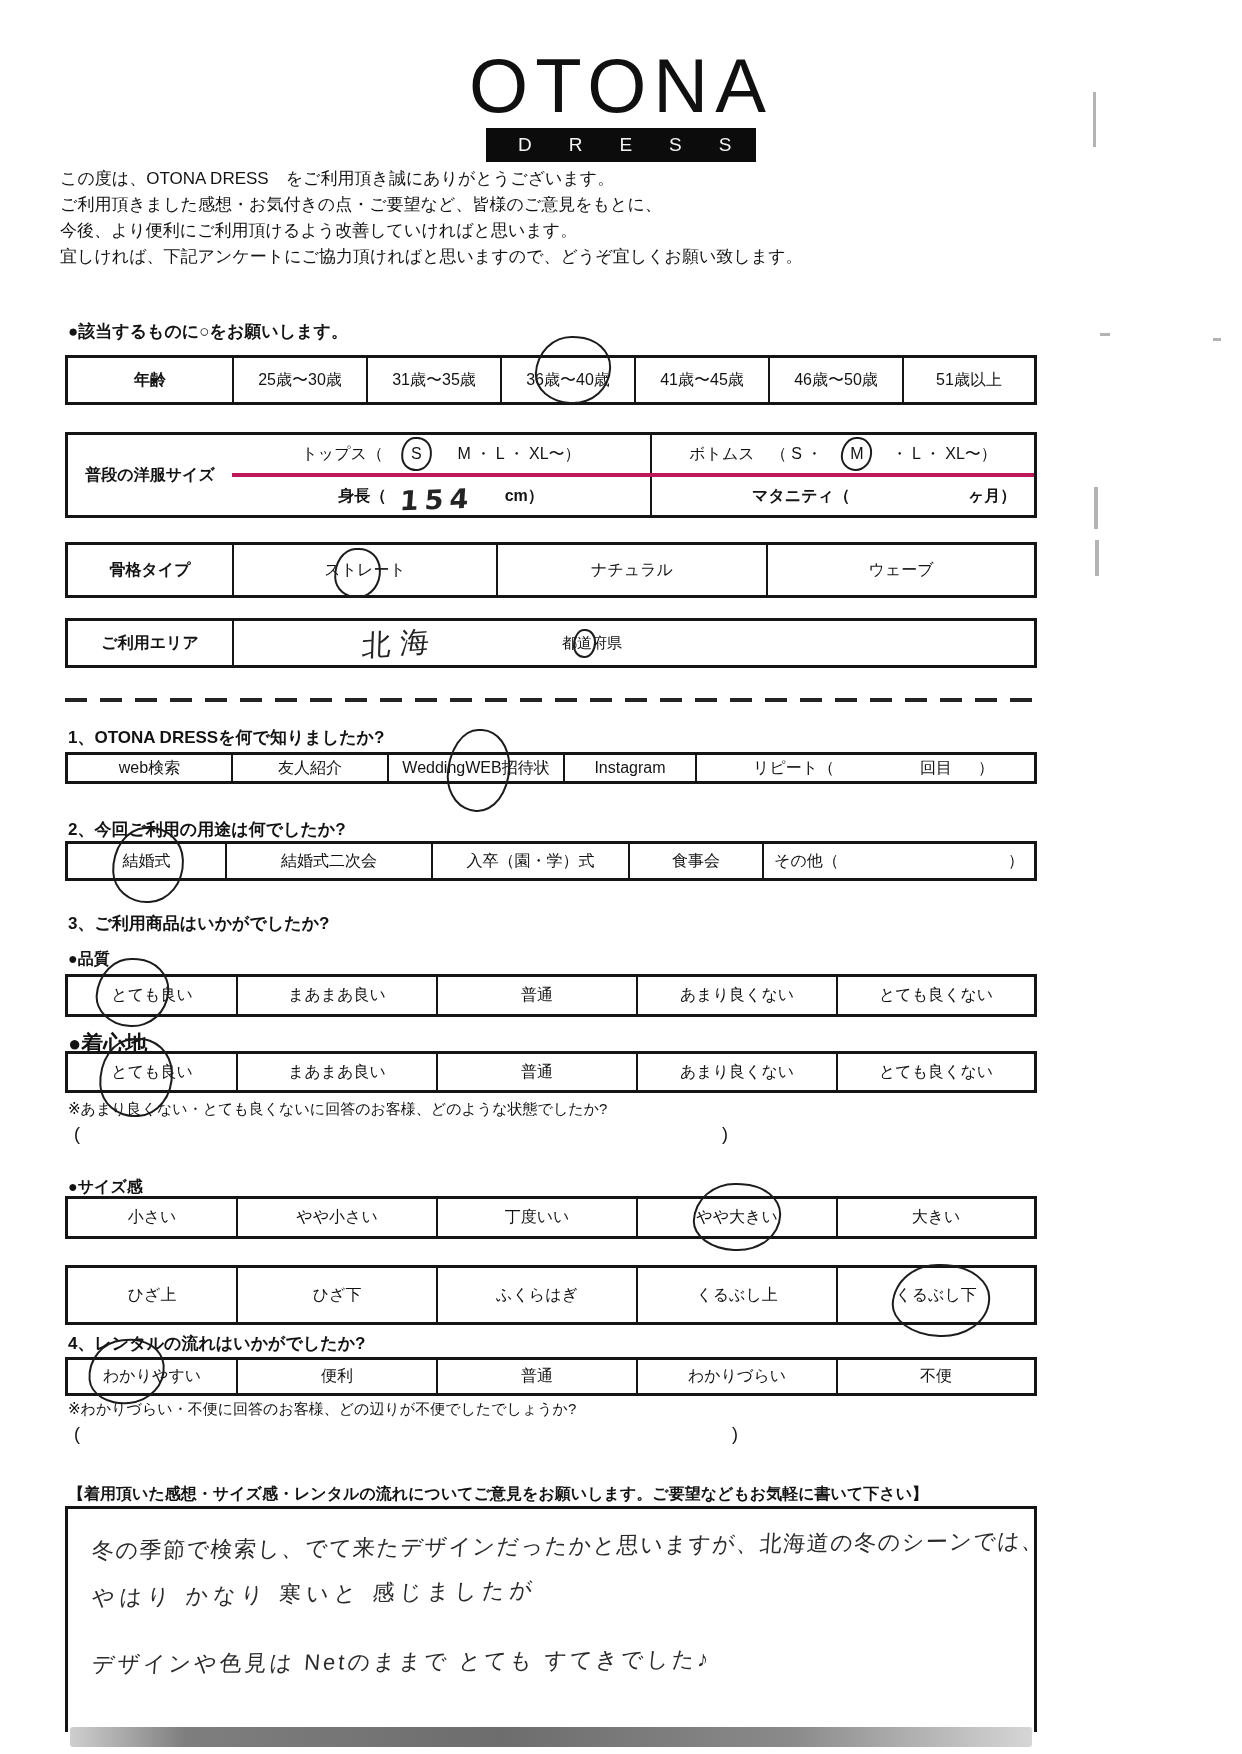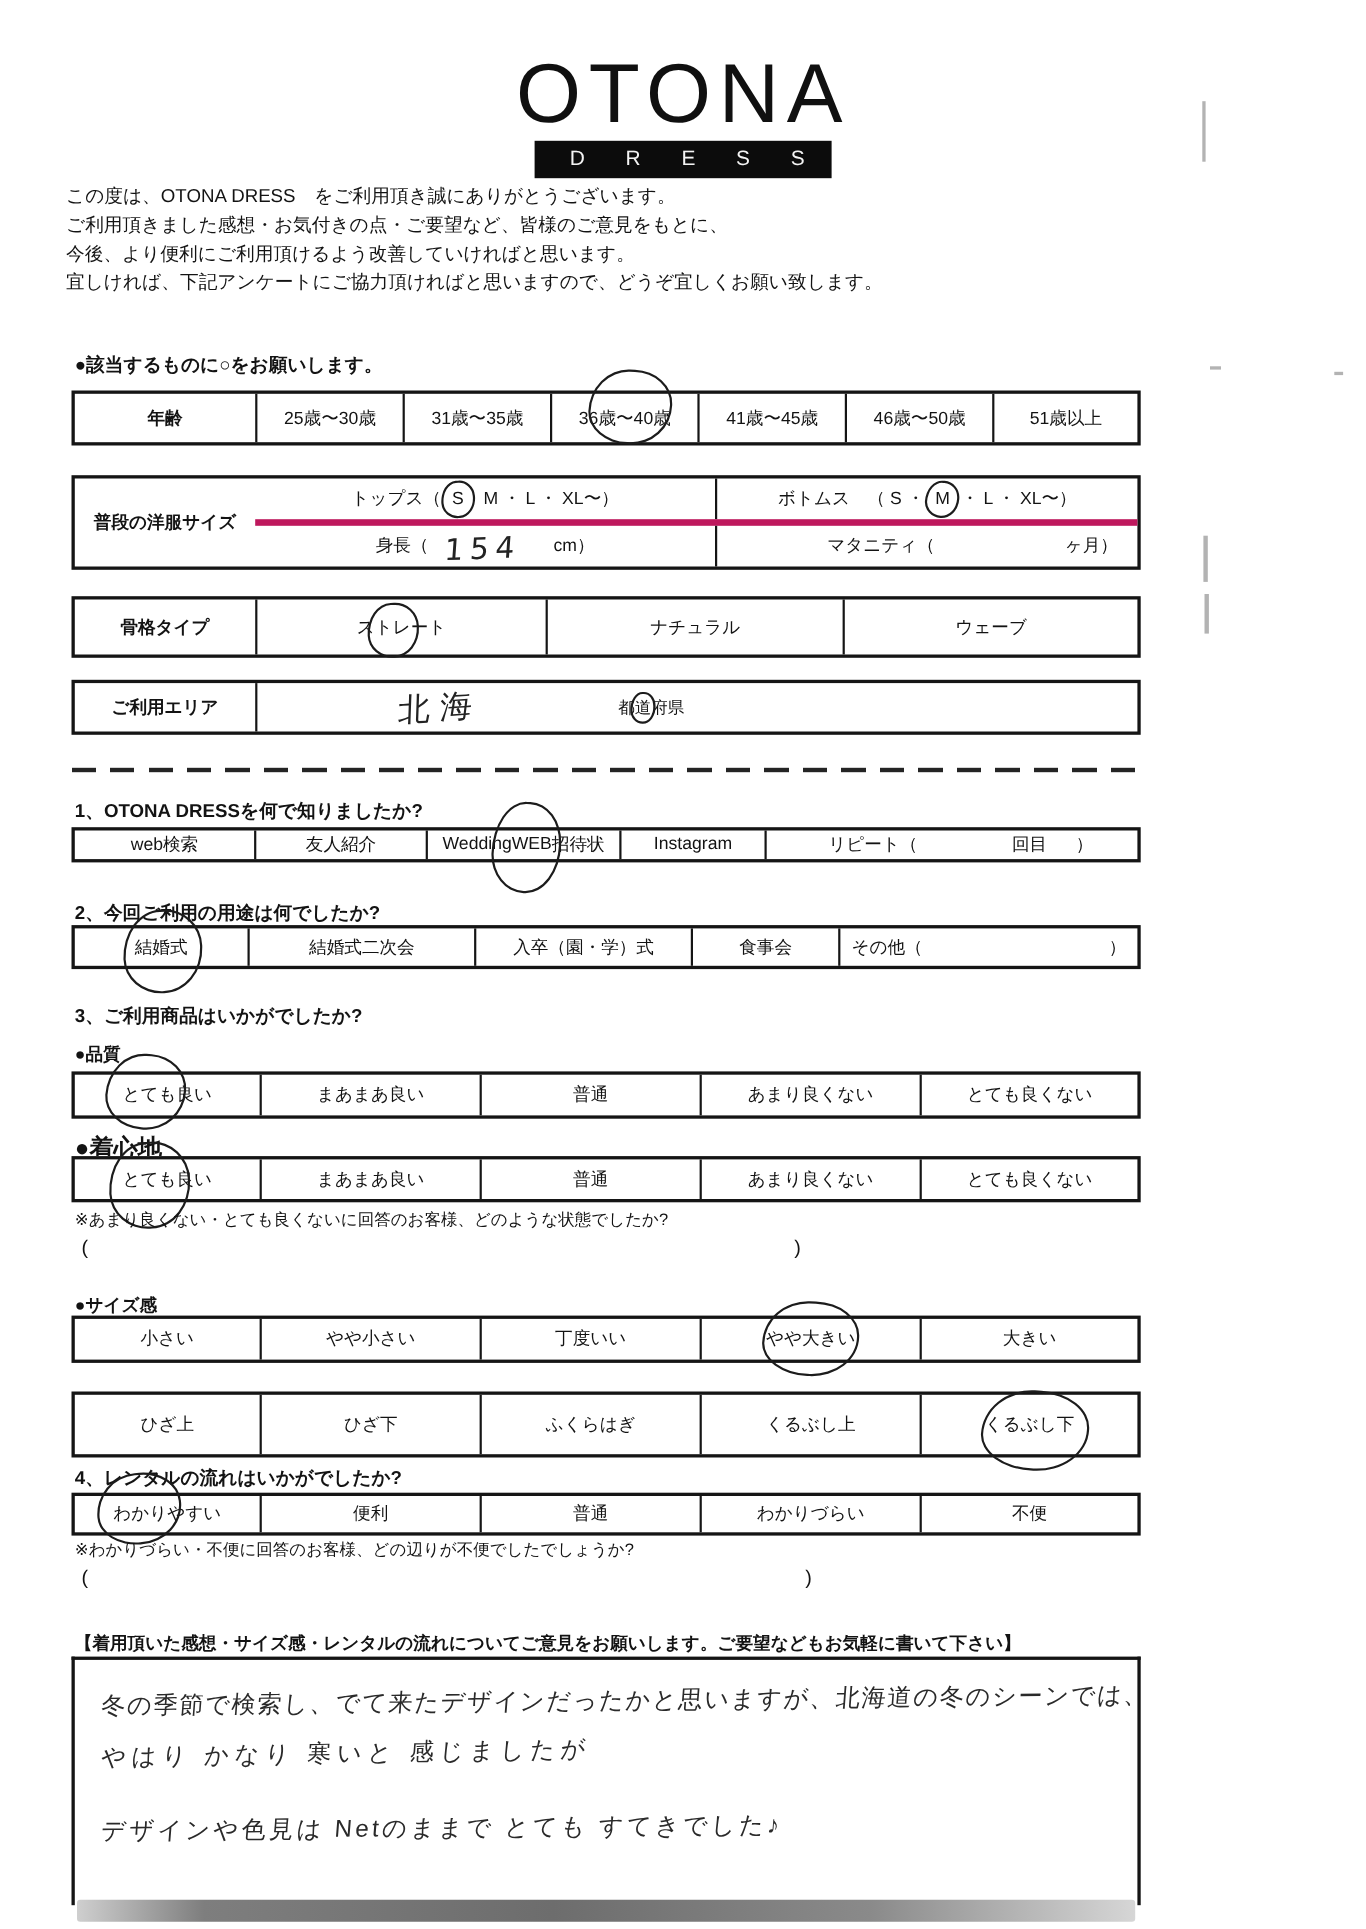--- a/index.html
+++ b/index.html
@@ -19,22 +19,22 @@
   .paren{position:absolute;font-size:18px;}
 
   
   .tbl{position:absolute;left:65px;width:972px;border:3px solid #151515;display:flex;box-sizing:border-box;background:#fff;}
   .cell{display:flex;align-items:center;justify-content:center;font-size:16px;box-sizing:border-box;
         border-left:2px solid #151515;white-space:nowrap;overflow:visible;}
   .cell:first-child{border-left:none;}
   .cell.hd{font-weight:bold;}
   .stack{display:flex;flex-direction:column;flex:1;}
   .stack .row{display:flex;flex:1;box-sizing:border-box;}
-  .stack .row + .row{border-top:6px solid #be185d;}
-  .seg{margin:0 2px;}
+  .stack .row + .row{border-top:4px solid #be185d;font-weight:bold;}
+  .seg{margin:0 20px;}
 
   
   .sel{position:relative;display:inline-block;}
   .sel::after{content:"";position:absolute;border:2.5px solid #1c1c1c;pointer-events:none;
               border-radius:50% 48% 52% 50% / 60% 46% 56% 44%;}
   .c-age::after{inset:-34px -1px -13px 9px;transform:rotate(2deg);}
   .c-s::after{inset:-8px -10px;transform:rotate(-5deg);}
   .c-m::after{inset:-8px -9px;transform:rotate(4deg);}
   .c-sk::after{inset:-12px -7px -17px -7px;transform:rotate(-3deg);}
   .c-pref::after{inset:-5px -4px;}

